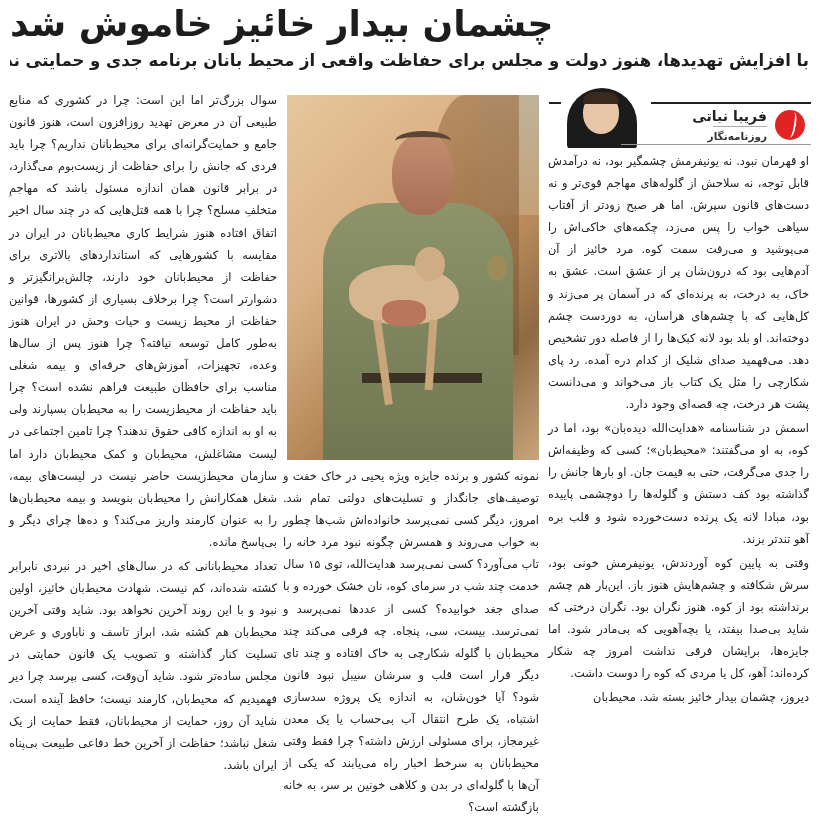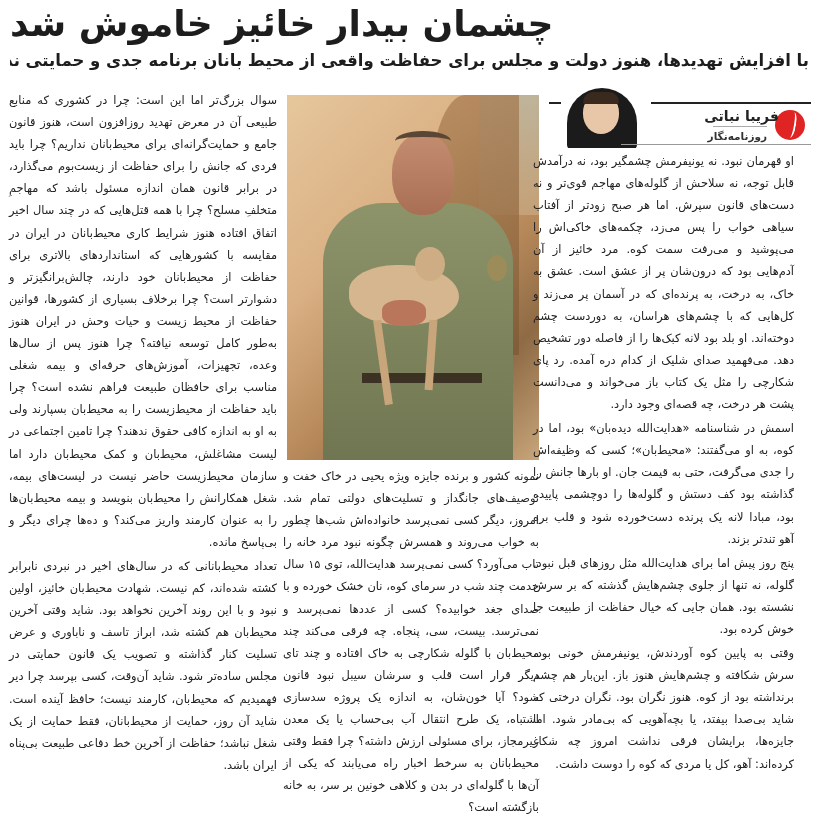--- a/index.html
+++ b/index.html
@@ -13,30 +13,30 @@
     letter-spacing: -1px;
   }
   .subhead {
     position: absolute; top: 48px; right: 10px; width: 799px;
     text-align: right; font-weight: bold; font-size: 16.5px; line-height: 26px;
     color: #1d1d1d; letter-spacing: -0.4px; white-space: nowrap; overflow: hidden;
   }
 
   .col { position: absolute; font-size: 11.4px; line-height: 22.1px; text-align: justify; color: #222; }
   .col p { margin: 2px; text-indent: 0; }
-  .col-right { top: 148px; right: 23px; width: 265px; }
+  .col-right { top: 148px; right: 8px; width: 265px; }
   .col-middle { top: 463px; right: 278px; width: 260px; }
   .col-left { top: 87px; right: 540px; width: 272px; }
 
   .byline { position: absolute; top: 92px; right: 8px; width: 264px; height: 56px; }
   .byline .rule-top { position: absolute; top: 10px; right: 0; width: 262px; height: 2px; background: #222; }
   .byline .rule-bottom { position: absolute; top: 52px; right: 0; width: 190px; height: 1px; background: #999; }
   .byline .logo { position: absolute; top: 18px; right: 6px; width: 30px; height: 30px; border-radius: 50%; background: #e02424; }
   .byline .logo::after { content: ""; position: absolute; left: 13px; top: 2px; width: 6px; height: 26px; border-right: 2px solid #fff; border-radius: 0 50% 50% 0; transform: rotate(10deg); }
-  .byline .author { position: absolute; top: 14px; right: 32px; font-weight: bold; font-size: 14px; line-height: 20px; color: #222; }
+  .byline .author { position: absolute; top: 14px; right: 44px; font-weight: bold; font-size: 14px; line-height: 20px; color: #222; }
   .byline .author-rule { position: absolute; top: 34px; right: 44px; width: 54px; height: 1px; background: #aaa; }
   .byline .role { position: absolute; top: 36px; right: 44px; font-size: 10.5px; font-weight: bold; line-height: 16px; color: #333; }
   .byline .portrait { position: absolute; top: -4px; right: 160px; width: 90px; height: 60px; overflow: hidden; background: #fff; }
   .portrait .hood { position: absolute; left: 6px; top: 0; width: 70px; height: 62px; background: #1b1b1b; border-radius: 40px 40px 6px 6px; }
   .portrait .face { position: absolute; left: 22px; top: 6px; width: 36px; height: 40px; background: #e8c7a8; border-radius: 46% 46% 50% 50%; }
   .portrait .hair { position: absolute; left: 22px; top: 4px; width: 36px; height: 12px; background: #3a2a1e; border-radius: 20px 20px 4px 4px; }
 
   .photo { position: absolute; top: 95px; left: 287px; width: 252px; height: 365px; overflow: hidden;
     background: linear-gradient(135deg, #e6c79c 0%, #d9b083 35%, #b7895a 60%, #8e6a45 78%, #c9a57b 100%); }
   .photo .sky { position: absolute; right: 0; top: 0; width: 60px; height: 120px; background: linear-gradient(180deg, #b9b6a2, #c7a67d); opacity: .8; }
@@ -83,22 +83,22 @@
   <div class="fawn"></div>
   <div class="fawn-head"></div>
   <div class="leg1"></div>
   <div class="leg2"></div>
   <div class="hand"></div>
 </div>
 
 <div class="col col-right">
   <p>او قهرمان نبود. نه یونیفرمش چشمگیر بود، نه درآمدش قابل توجه، نه سلاحش از گلوله‌های مهاجم قوی‌تر و نه دست‌های قانون سپرش. اما هر صبح زودتر از آفتاب سیاهی خواب را پس می‌زد، چکمه‌های خاکی‌اش را می‌پوشید و می‌رفت سمت کوه. مرد خائیز از آن آدم‌هایی بود که درون‌شان پر از عشق است. عشق به خاک، به درخت، به پرنده‌ای که در آسمان پر می‌زند و کل‌هایی که با چشم‌های هراسان، به دوردست چشم دوخته‌اند. او بلد بود لانه کبک‌ها را از فاصله دور تشخیص دهد. می‌فهمید صدای شلیک از کدام دره آمده. رد پای شکارچی را مثل یک کتاب باز می‌خواند و می‌دانست پشت هر درخت، چه قصه‌ای وجود دارد.</p>
   <p>اسمش در شناسنامه «هدایت‌الله دیده‌بان» بود، اما در کوه، به او می‌گفتند: «محیط‌بان»؛ کسی که وظیفه‌اش را جدی می‌گرفت، حتی به قیمت جان. او بارها جانش را گذاشته بود کف دستش و گلوله‌ها را دوچشمی پاییده بود، مبادا لانه یک پرنده دست‌خورده شود و قلب بره آهو تندتر بزند.</p>
-  <p>پنج روز پیش اما برای هدایت‌الله مثل روزهای قبل نبود. گلوله، نه تنها از جلوی چشم‌هایش گذشته که بر سرش نشسته بود. همان جایی که خیال حفاظت از طبیعت جا خوش کرده بود.</p>
   <p>وقتی به پایین کوه آوردندش، یونیفرمش خونی بود، سرش شکافته و چشم‌هایش هنوز باز. این‌بار هم چشم برنداشته بود از کوه. هنوز نگران بود. نگران درختی که شاید بی‌صدا بیفتد، یا بچه‌آهویی که بی‌مادر شود. اما جایزه‌ها، برایشان فرقی نداشت امروز چه شکار کرده‌اند: آهو، کل یا مردی که کوه را دوست داشت.</p>
+  <p>دیروز، چشمان بیدار خائیز بسته شد. محیط‌بان</p>
 </div>
 
 <div class="col col-middle">
   <p>نمونه کشور و برنده جایزه ویژه یحیی در خاک خفت و توصیف‌های جانگداز و تسلیت‌های دولتی تمام شد. امروز، دیگر کسی نمی‌پرسد خانواده‌اش شب‌ها چطور به خواب می‌روند و همسرش چگونه نبود مرد خانه را تاب می‌آورد؟ کسی نمی‌پرسد هدایت‌الله، توی ۱۵ سال خدمت چند شب در سرمای کوه، نان خشک خورده و با صدای جغد خوابیده؟ کسی از عددها نمی‌پرسد و نمی‌ترسد. بیست، سی، پنجاه. چه فرقی می‌کند چند محیط‌بان با گلوله شکارچی به خاک افتاده و چند تای دیگر قرار است قلب و سرشان سیبل نبود قانون شود؟ آیا خون‌شان، به اندازه یک پروژه سدسازی اشتباه، یک طرح انتقال آب بی‌حساب یا یک معدن غیرمجاز، برای مسئولی ارزش داشته؟ چرا فقط وقتی محیط‌بانان به سرخط اخبار راه می‌یابند که یکی از آن‌ها با گلوله‌ای در بدن و کلاهی خونین بر سر، به خانه بازگشته است؟</p>
 </div>
 
 <div class="col col-left">
   <p>سوال بزرگ‌تر اما این است: چرا در کشوری که منابع طبیعی آن در معرض تهدید روزافزون است، هنوز قانون جامع و حمایت‌گرانه‌ای برای محیط‌بانان نداریم؟ چرا باید فردی که جانش را برای حفاظت از زیست‌بوم می‌گذارد، در برابر قانون همان اندازه مسئول باشد که مهاجمِ متخلفِ مسلح؟ چرا با همه قتل‌هایی که در چند سال اخیر اتفاق افتاده هنوز شرایط کاری محیط‌بانان در ایران در مقایسه با کشورهایی که استانداردهای بالاتری برای حفاظت از محیط‌بانان خود دارند، چالش‌برانگیزتر و دشوارتر است؟ چرا برخلاف بسیاری از کشورها، قوانین حفاظت از محیط زیست و حیات وحش در ایران هنوز به‌طور کامل توسعه نیافته؟ چرا هنوز پس از سال‌ها وعده، تجهیزات، آموزش‌های حرفه‌ای و بیمه شغلی مناسب برای حافظان طبیعت فراهم نشده است؟ چرا باید حفاظت از محیط‌زیست را به محیط‌بان بسپارند ولی به او به اندازه کافی حقوق ندهند؟ چرا تامین اجتماعی در لیست مشاغلش، محیط‌بان و کمک محیط‌بان دارد اما سازمان محیط‌زیست حاضر نیست در لیست‌های بیمه، شغل همکارانش را محیط‌بان بنویسد و بیمه محیط‌بان‌ها را به عنوان کارمند واریز می‌کند؟ و ده‌ها چرای دیگر و بی‌پاسخ مانده.</p>
   <p>تعداد محیط‌بانانی که در سال‌های اخیر در نبردی نابرابر کشته شده‌اند، کم نیست. شهادت محیط‌بان خائیز، اولین نبود و با این روند آخرین نخواهد بود. شاید وقتی آخرین محیط‌بان هم کشته شد، ابراز تاسف و ناباوری و عرض تسلیت کنار گذاشته و تصویب یک قانون حمایتی در مجلس ساده‌تر شود. شاید آن‌وقت، کسی بپرسد چرا دیر فهمیدیم که محیط‌بان، کارمند نیست؛ حافظ آینده است. شاید آن روز، حمایت از محیط‌بانان، فقط حمایت از یک شغل نباشد؛ حفاظت از آخرین خط دفاعی طبیعت بی‌پناه ایران باشد.</p>
 </div>

